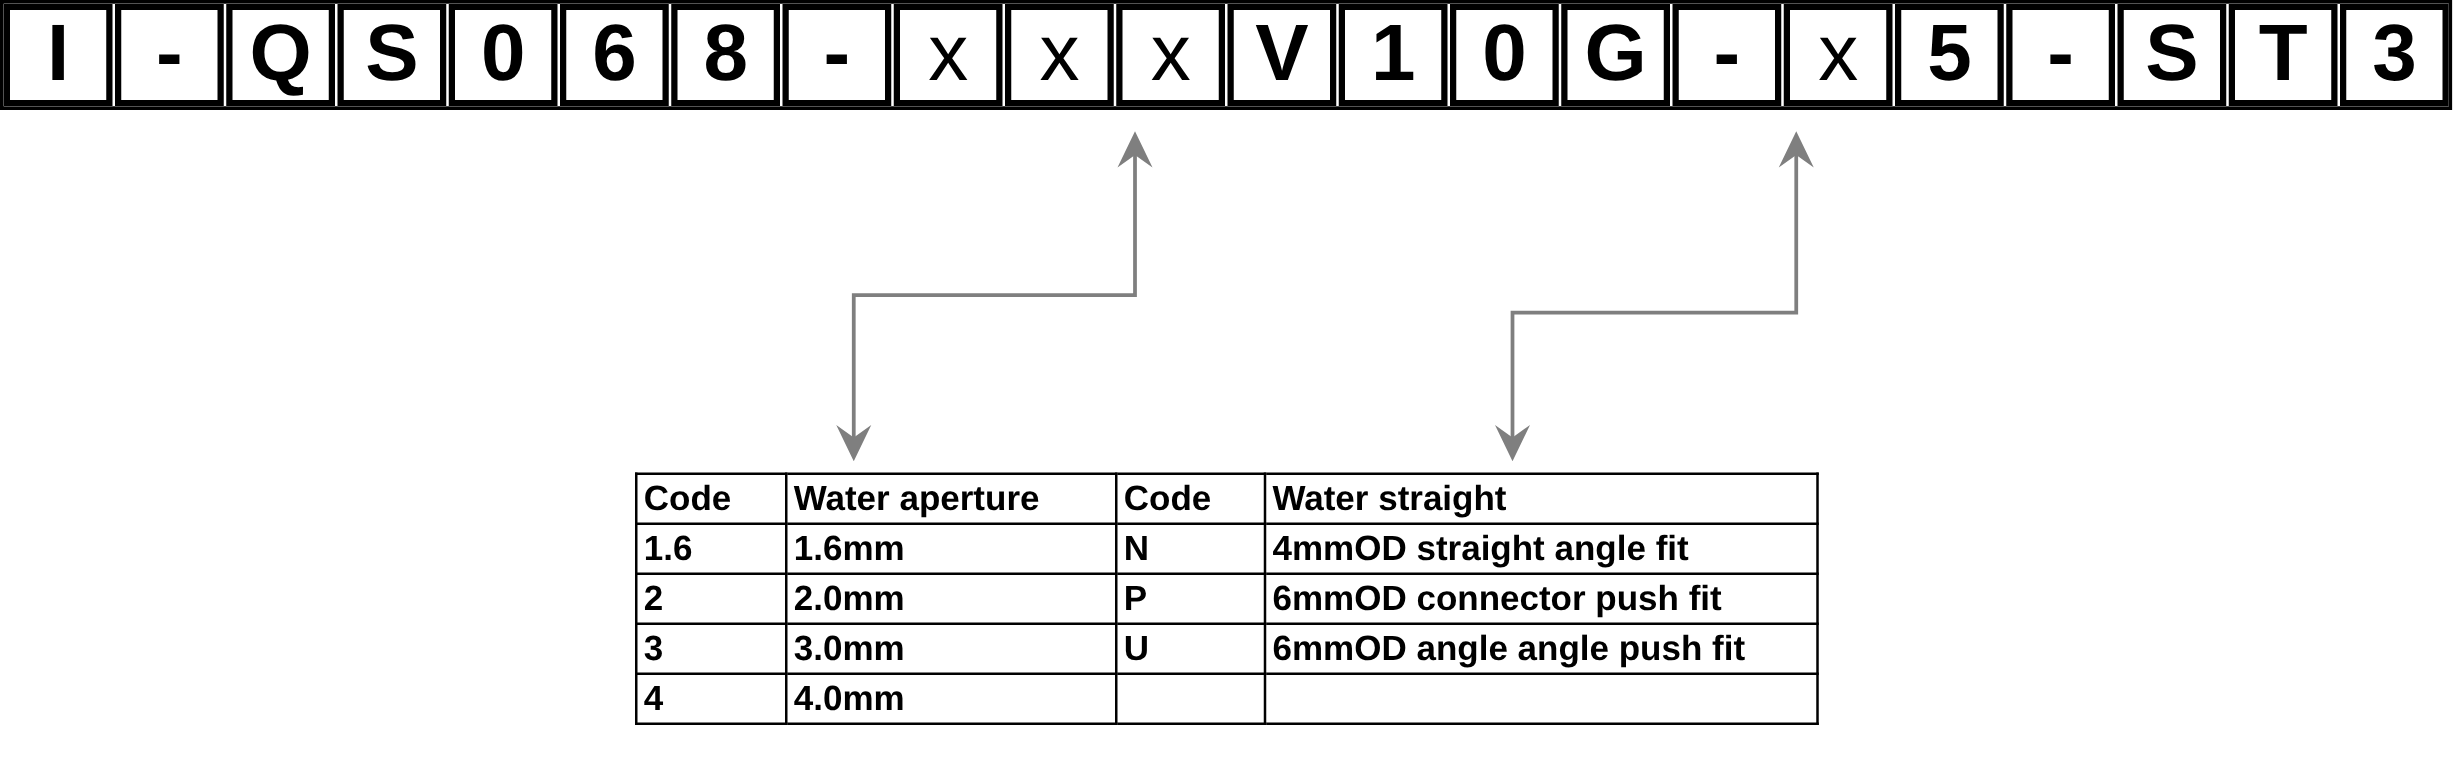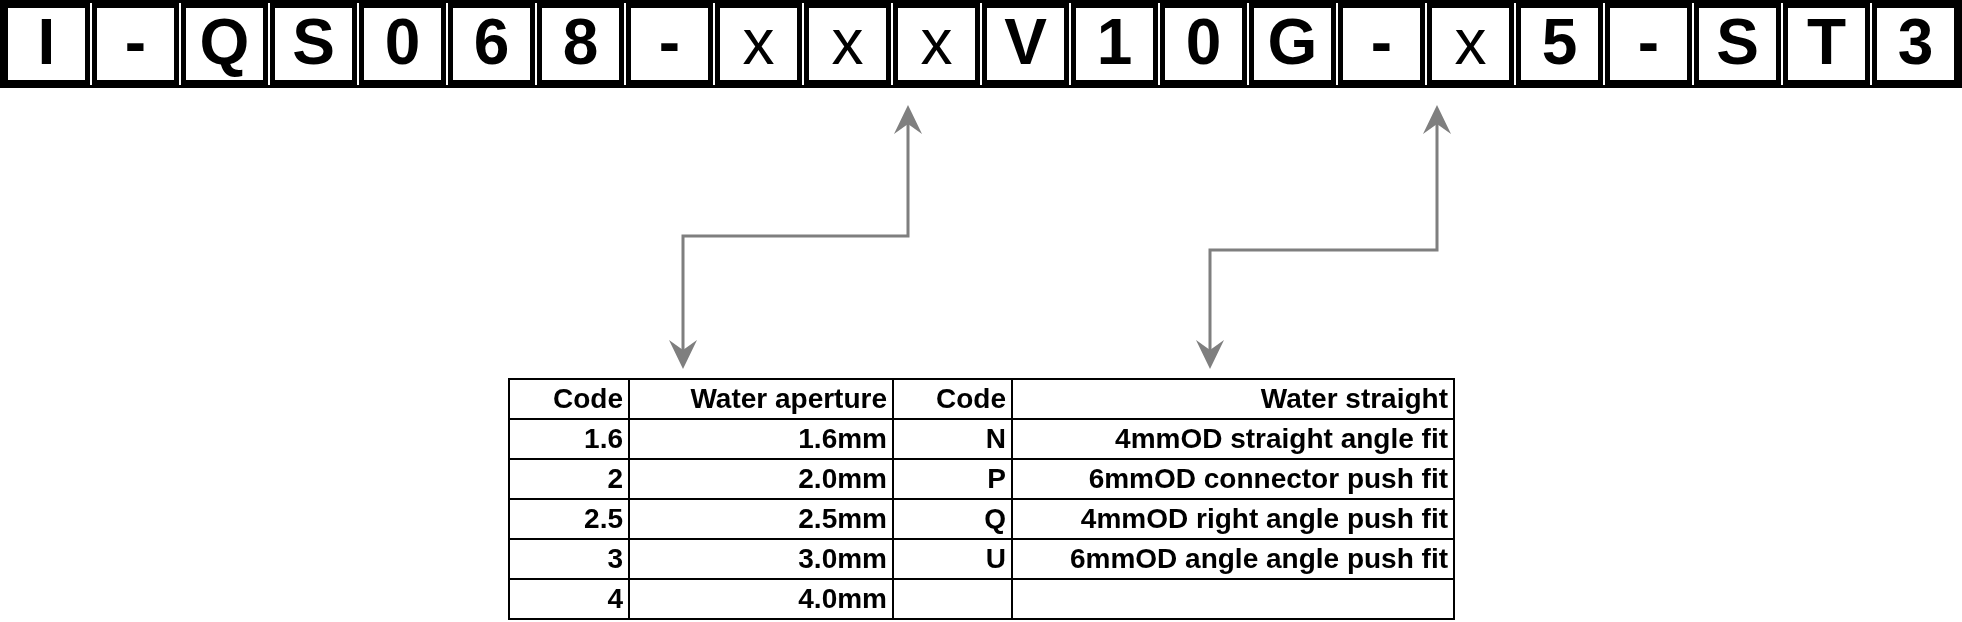--- a/index.html
+++ b/index.html
@@ -60,21 +60,21 @@
     border-collapse: collapse;
     background: #ffffff;
     table-layout: fixed;
   }
   .lookup th, .lookup td {
     border: 2px solid var(--border, #000);
     height: 36px;
     padding: 1px 5px;
     font-size: 28px;
     line-height: 1.05;
-    text-align: right;
+    text-align: left;
     vertical-align: middle;
     color: var(--text, #000);
     overflow: hidden;
     white-space: nowrap;
   }
   .lookup th { font-weight: bold; }
   .lookup td { font-weight: bold; }
 </style>
 </head>
 <body>
@@ -143,26 +143,20 @@
           <td>N</td>
           <td>4mmOD straight angle fit</td>
         </tr>
         <tr>
           <td>2</td>
           <td>2.0mm</td>
           <td>P</td>
           <td>6mmOD connector push fit</td>
         </tr>
         <tr>
-          <td>2.5</td>
-          <td>2.5mm</td>
-          <td>Q</td>
-          <td>4mmOD right angle push fit</td>
-        </tr>
-        <tr>
           <td>3</td>
           <td>3.0mm</td>
           <td>U</td>
           <td>6mmOD angle angle push fit</td>
         </tr>
         <tr>
           <td>4</td>
           <td>4.0mm</td>
           <td></td>
           <td></td>

